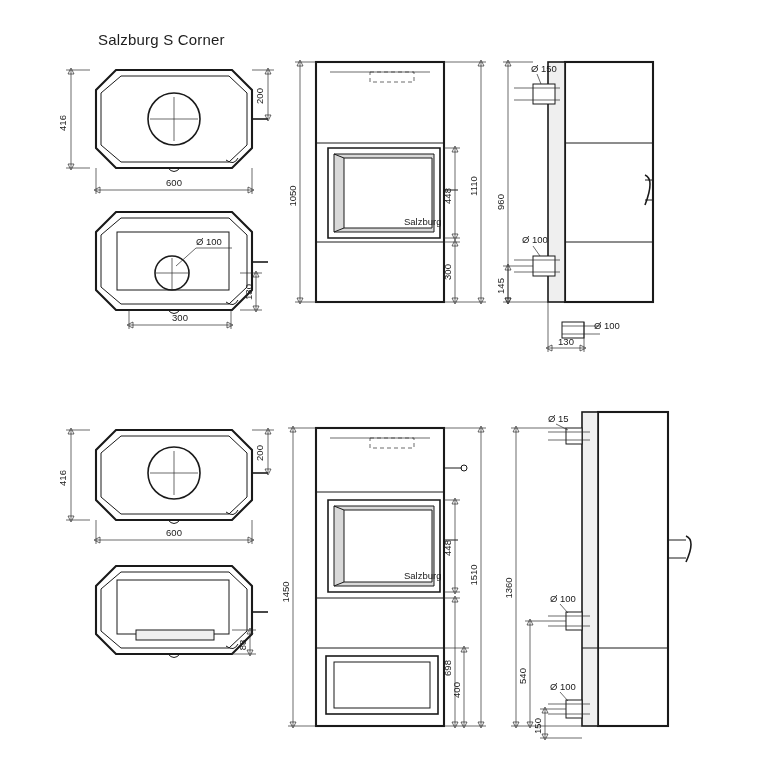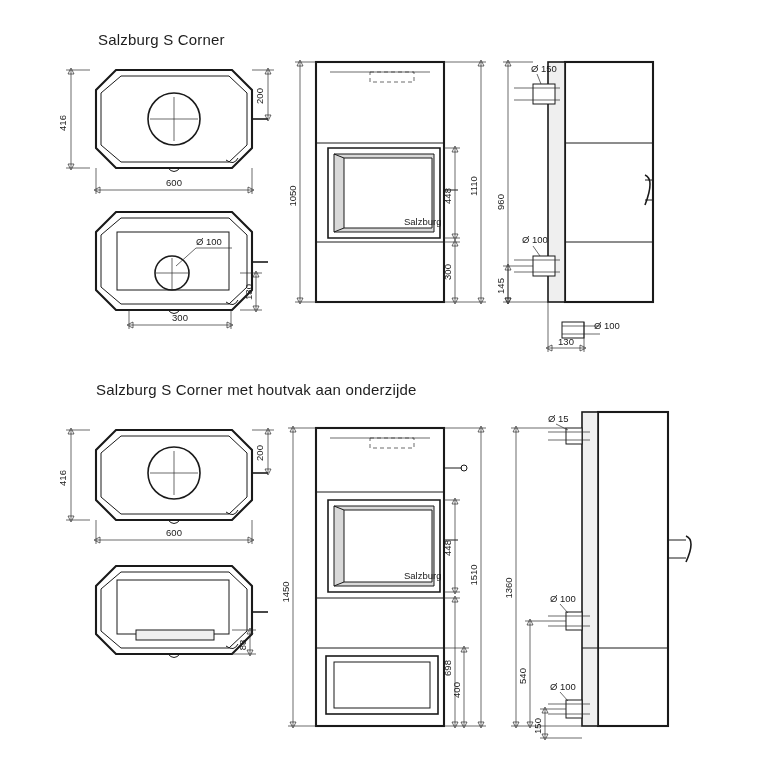--- a/index.html
+++ b/index.html
@@ -38,21 +38,20 @@
     font-size:9.5px;
     fill:#1a1a1a;
   }
 </style>
 </head>
 <body>
 
 <div class="stage">
 
   <div class="title" id="title-1">Salzburg S Corner</div>
-  <div class="title" id="title-2">Salzburg S Corner met houtvak aan onderzijde</div>
 
   <svg width="765" height="761">
 
     <g>
       <polygon class="ln w2 fillw" points="116,70 232,70 252,90 252,148 232,168 116,168 96,148 96,90"></polygon>
       <polygon class="ln w1 fillw" points="121,76 229,76 247,93 247,145 229,162 121,162 101,145 101,93"></polygon>
       <circle class="ln w15" cx="174" cy="119" r="26" fill="#ffffff"></circle>
       <line class="thin" x1="174" y1="97" x2="174" y2="141"></line>
       <line class="thin" x1="150" y1="119" x2="198" y2="119"></line>
 

